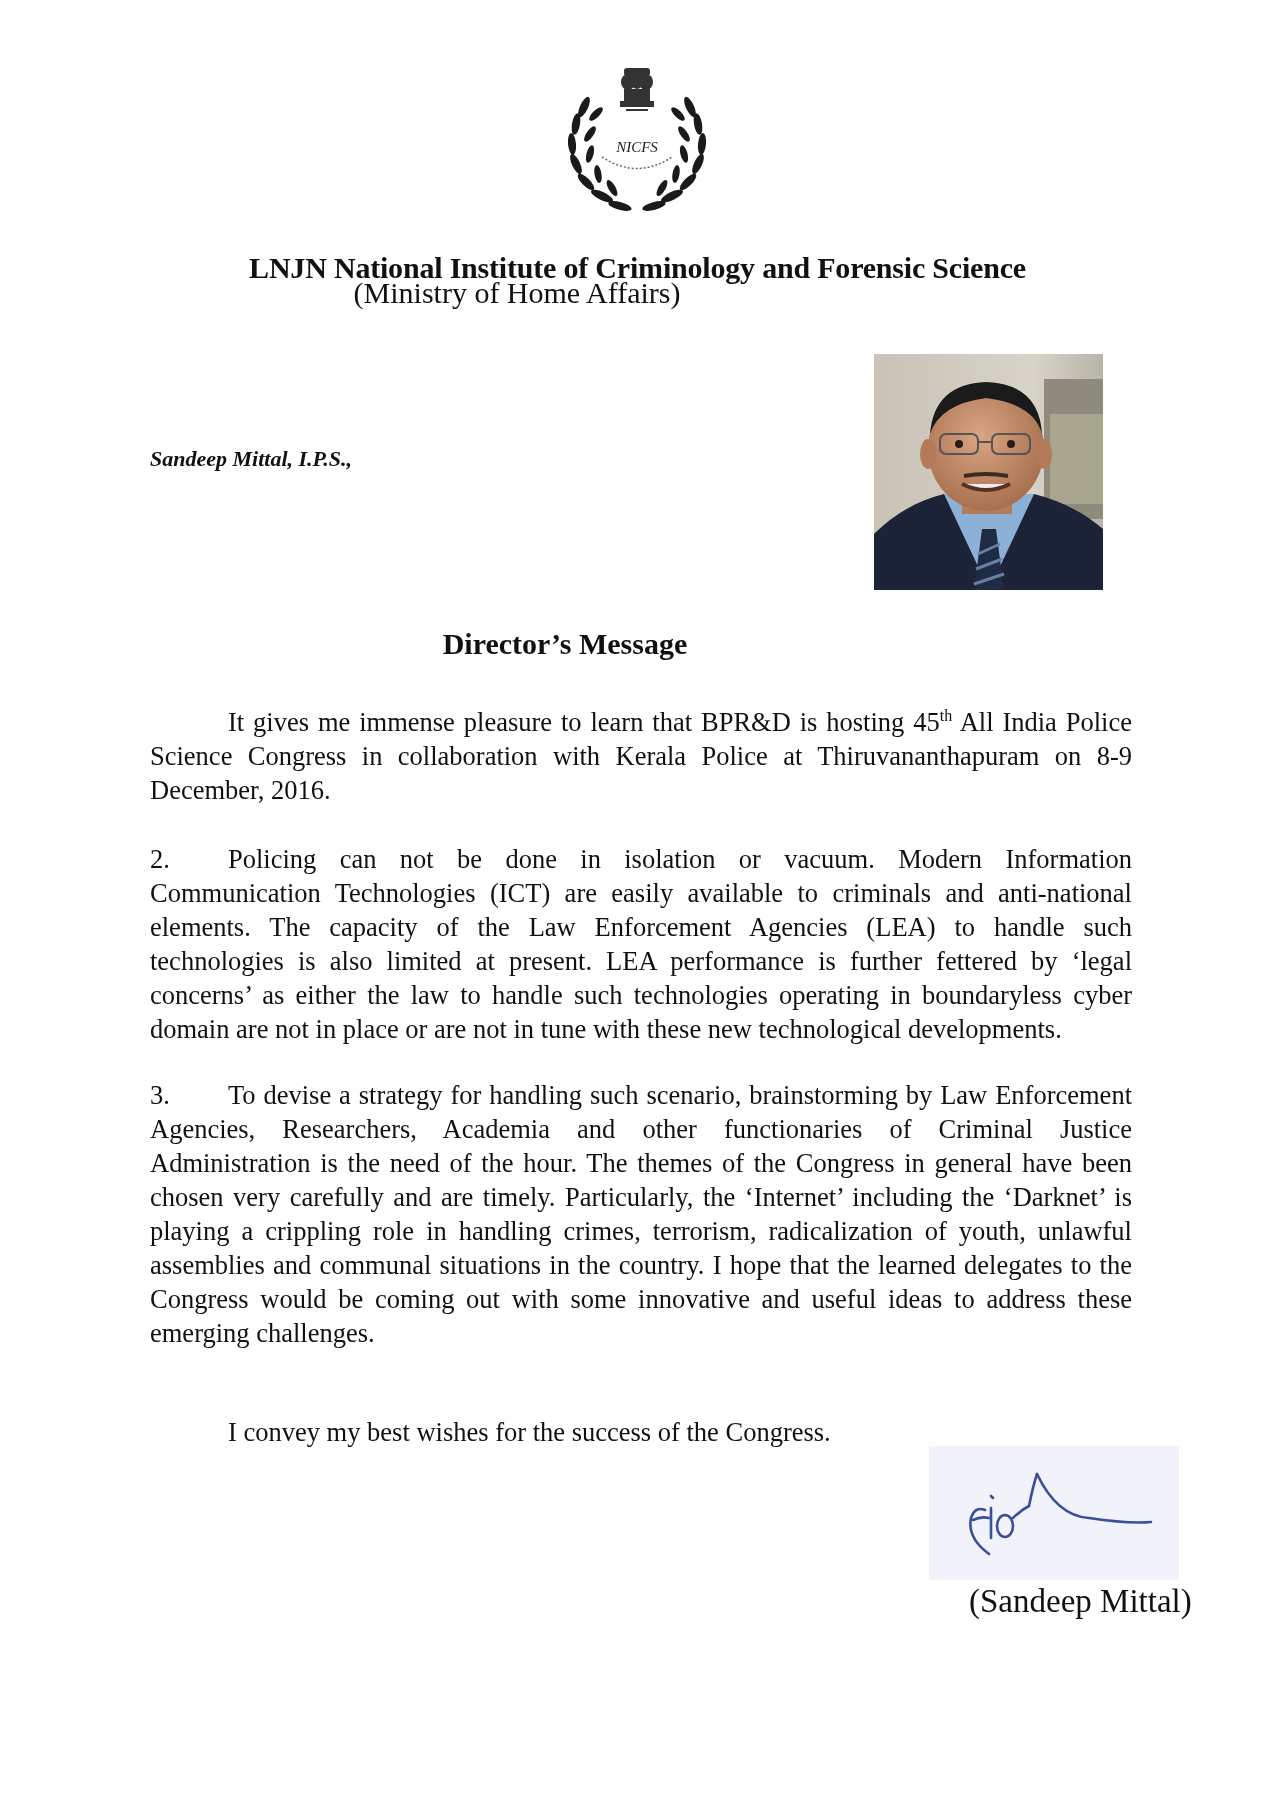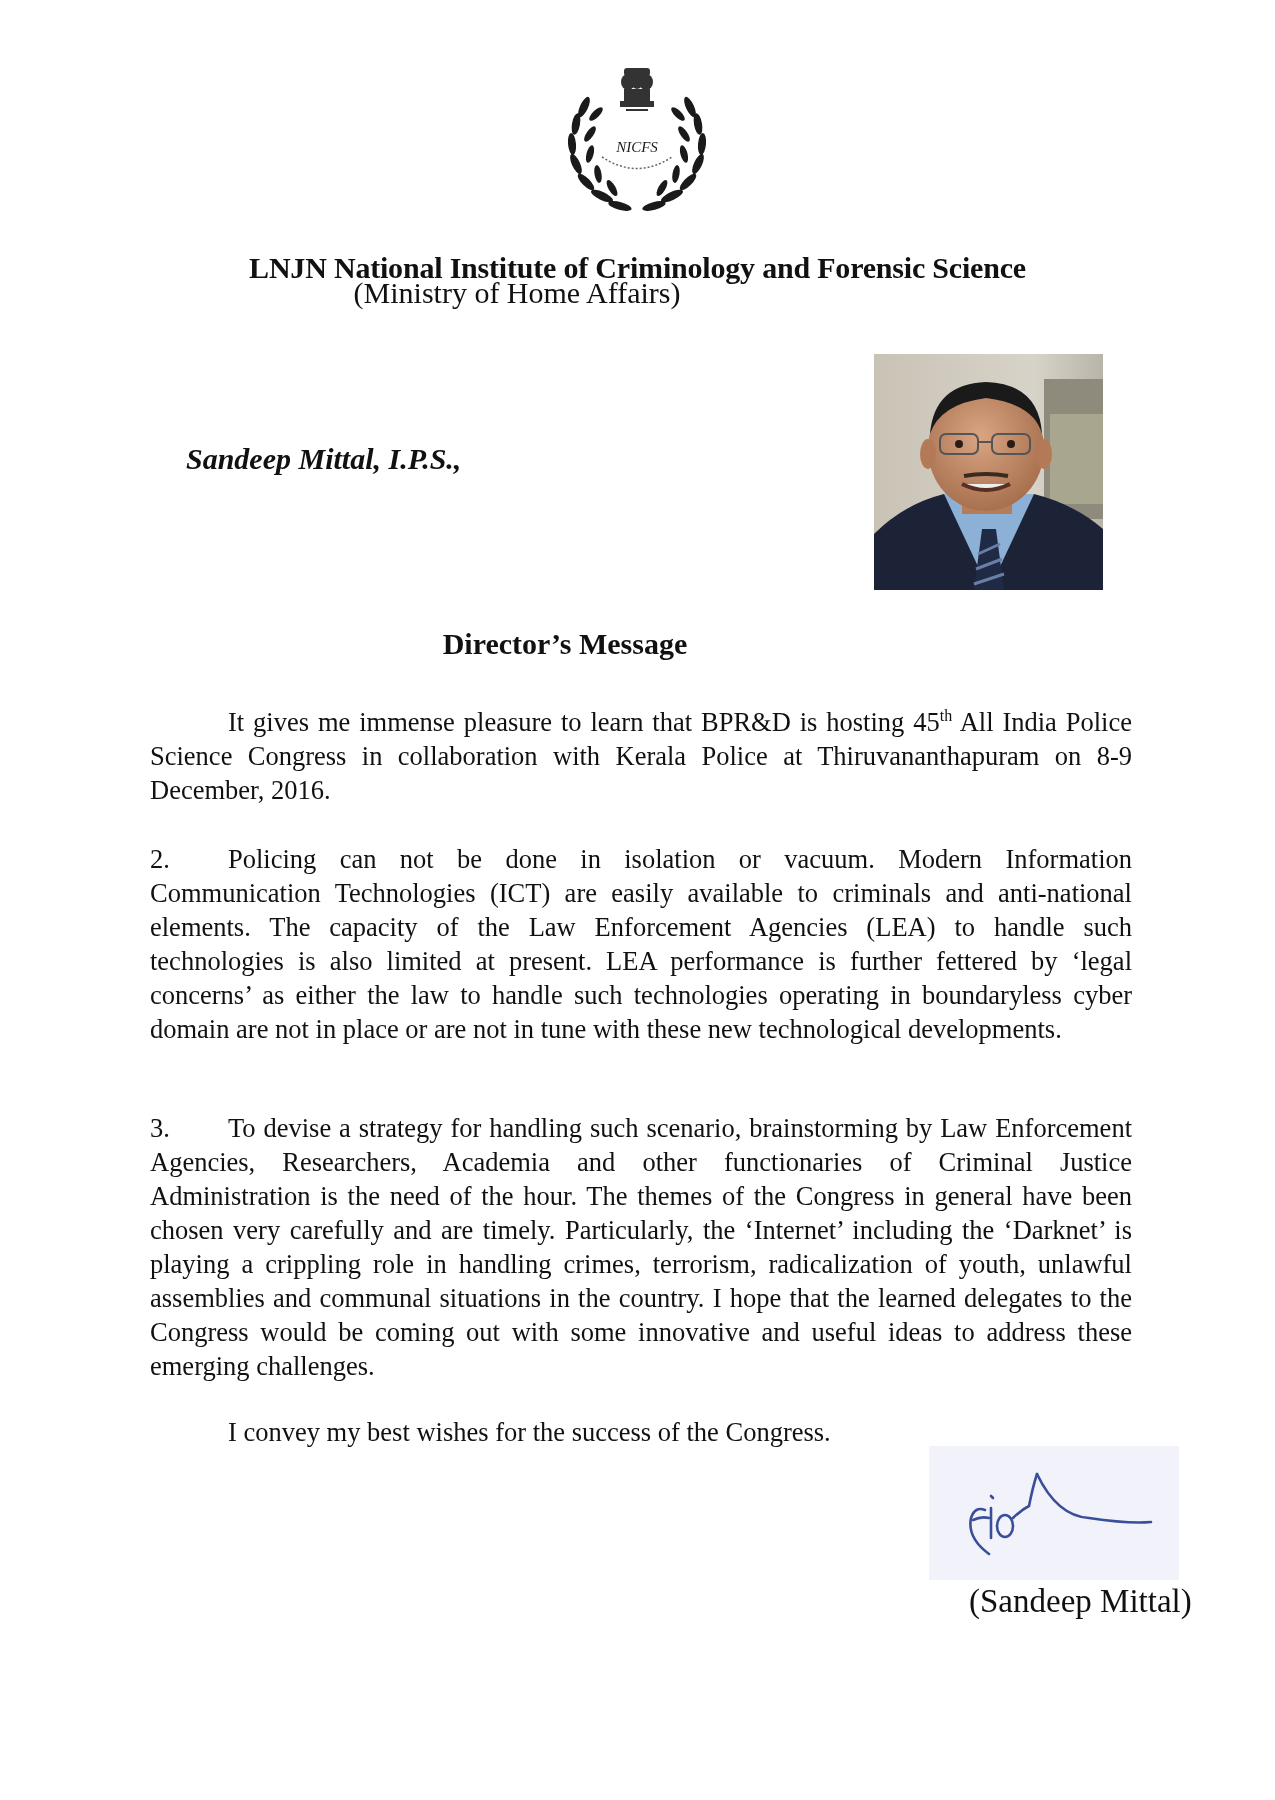--- a/index.html
+++ b/index.html
@@ -40,23 +40,22 @@
       top: 276px;
       text-align: center;
       font-size: 30px;
     }
     .director-name {
       position: absolute;
       left: 150px;
       top: 440px;
       font-weight: bold;
       font-style: italic;
-      font-size: 30px;
+      font-size: 22px;
       line-height: 38px;
-      margin-left: 36px;
     }
     .photo {
       position: absolute;
       left: 874px;
       top: 354px;
       width: 229px;
       height: 236px;
       overflow: hidden;
     }
     .doc-title {
@@ -80,21 +79,21 @@
       margin: 0;
     }
     .indent { text-indent: 78px; }
     .para-num {
       display: inline-block;
       width: 78px;
     }
     sup { font-size: 16px; line-height: 0; }
     .p1 { top: 705px; }
     .p2 { top: 842px; }
-    .p3 { top: 1111px; }
+    .p3 { top: 1078px; }
     .p4 { top: 1415px; }
     .signature {
       position: absolute;
       left: 929px;
       top: 1446px;
       width: 250px;
       height: 134px;
       background: #f2f3fa;
     }
     .signatory {

